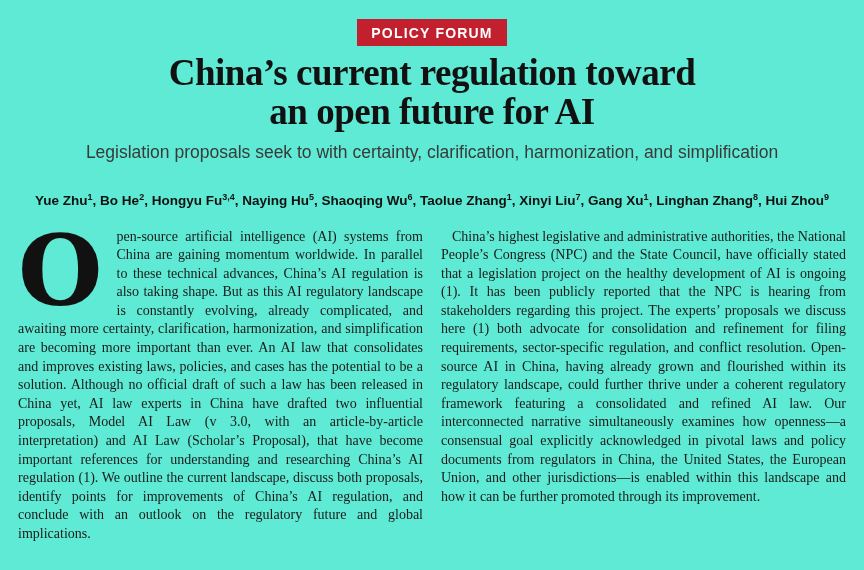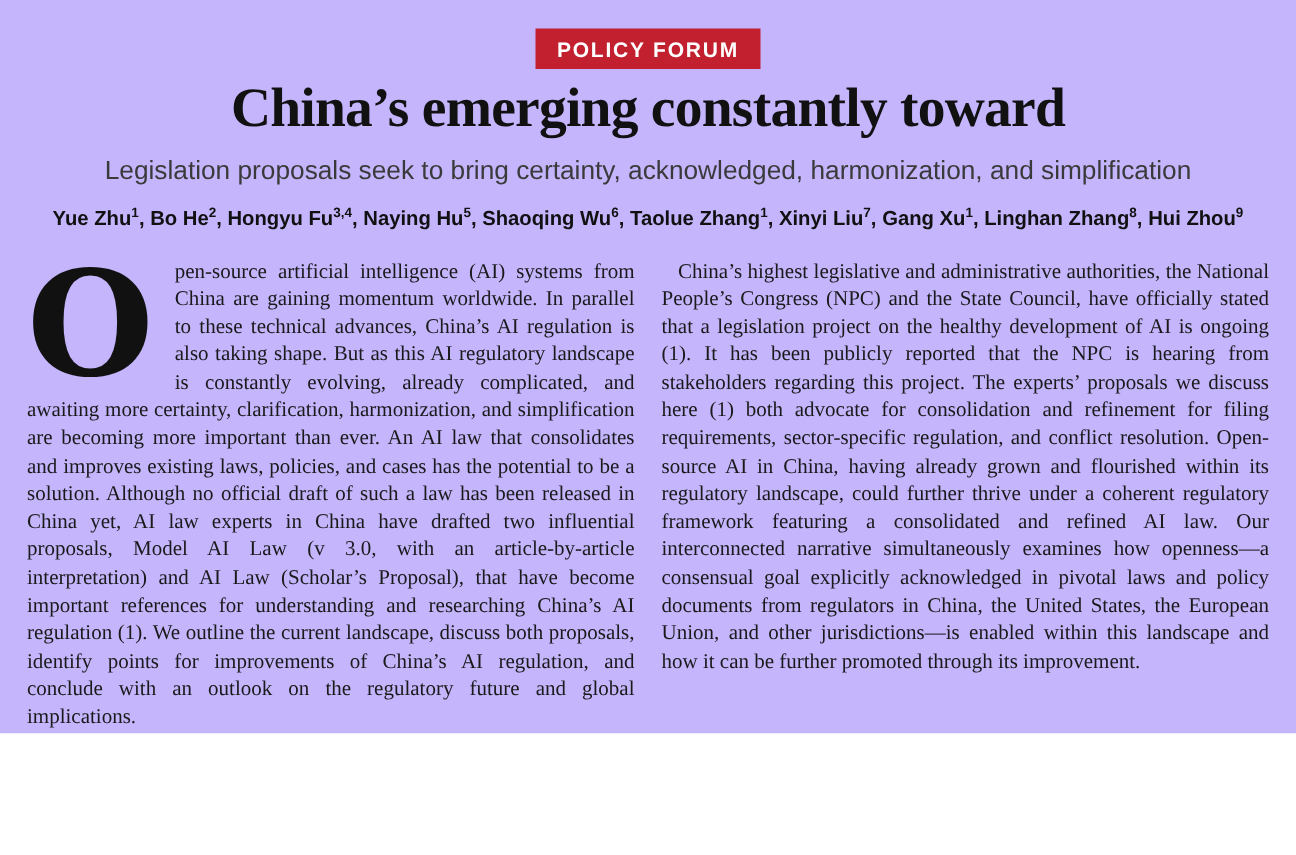--- a/index.html
+++ b/index.html
@@ -1,23 +1,23 @@
 <!DOCTYPE html>
 <html lang="en" style="--accent: #c2202e; --ink: #1a1a1a;"><head>
 <meta charset="utf-8">
 <style>
   :root { --accent: #c2202e; --ink: #1a1a1a; }
   * { margin: 0; padding: 0; box-sizing: border-box; }
   html, body { background: #ffffff; }
   .page {
     position: relative;
     width: 864px;
-    height: 489px;
+    height: 570px;
     overflow: hidden;
-    background: #c4b5fd;
+    background: #5eead4;
     font-family: "Liberation Serif", serif;
     color: var(--ink);
   }
   .kicker-wrap { text-align: center; padding-top: 19px; }
   .kicker {
     display: inline-block;
     background: var(--accent);
     color: #ffffff;
     font-family: "Liberation Sans", sans-serif;
     font-weight: bold;
@@ -45,21 +45,21 @@
     color: #111111;
   }
   .subtitle {
     margin-top: 11px;
     text-align: center;
     font-family: "Liberation Sans", sans-serif;
     font-size: 17.5px;
     color: #3a3a3a;
   }
   .authors {
-    margin-top: 12px;
+    margin-top: 28px;
     text-align: center;
     font-family: "Liberation Sans", sans-serif;
     font-weight: bold;
     font-size: 13.5px;
     color: #111111;
   }
   .authors sup { font-size: 9px; }
   .columns {
     display: flex;
     gap: 18px;
@@ -89,24 +89,25 @@
 <body>
 
 <div class="page">
 
   <div class="kicker-wrap">
     <span class="kicker">POLICY FORUM</span>
   </div>
 
 
   <h1 class="title">
-    <span>China’s emerging constantly toward</span><br>
+    <span>China’s current regulation toward</span><br>
+    <span>an open future for AI</span>
   </h1>
 
-  <div class="subtitle">Legislation proposals seek to bring certainty, acknowledged, harmonization, and simplification</div>
+  <div class="subtitle">Legislation proposals seek to with certainty, clarification, harmonization, and simplification</div>
 
   <div class="authors"><span>Yue Zhu<sup>1</sup>, </span><span>Bo He<sup>2</sup>, </span><span>Hongyu Fu<sup>3,4</sup>, </span><span>Naying Hu<sup>5</sup>, </span><span>Shaoqing Wu<sup>6</sup>, </span><span>Taolue Zhang<sup>1</sup>, </span><span>Xinyi Liu<sup>7</sup>, </span><span>Gang Xu<sup>1</sup>, </span><span>Linghan Zhang<sup>8</sup>, </span><span>Hui Zhou<sup>9</sup></span></div>
 
   <div class="columns">
 
     <div class="col">
       <p class="para"><span class="dropcap">O</span><span>pen-source artificial intelligence (AI) systems from China are gaining momentum worldwide. In parallel to these technical advances, China’s AI regulation is also taking shape. But as this AI regulatory landscape is constantly evolving, already complicated, and awaiting more certainty, clarification, harmonization, and simplification are becoming more important than ever. An AI law that consolidates and improves existing laws, policies, and cases has the potential to be a solution. Although no official draft of such a law has been released in China yet, AI law experts in China have drafted two influential proposals, Model AI Law (v 3.0, with an article-by-article interpretation) and AI Law (Scholar’s Proposal), that have become important references for understanding and researching China’s AI regulation (1). We outline the current landscape, discuss both proposals, identify points for improvements of China’s AI regulation, and conclude with an outlook on the regulatory future and global implications.</span></p>
 
     </div>
 

